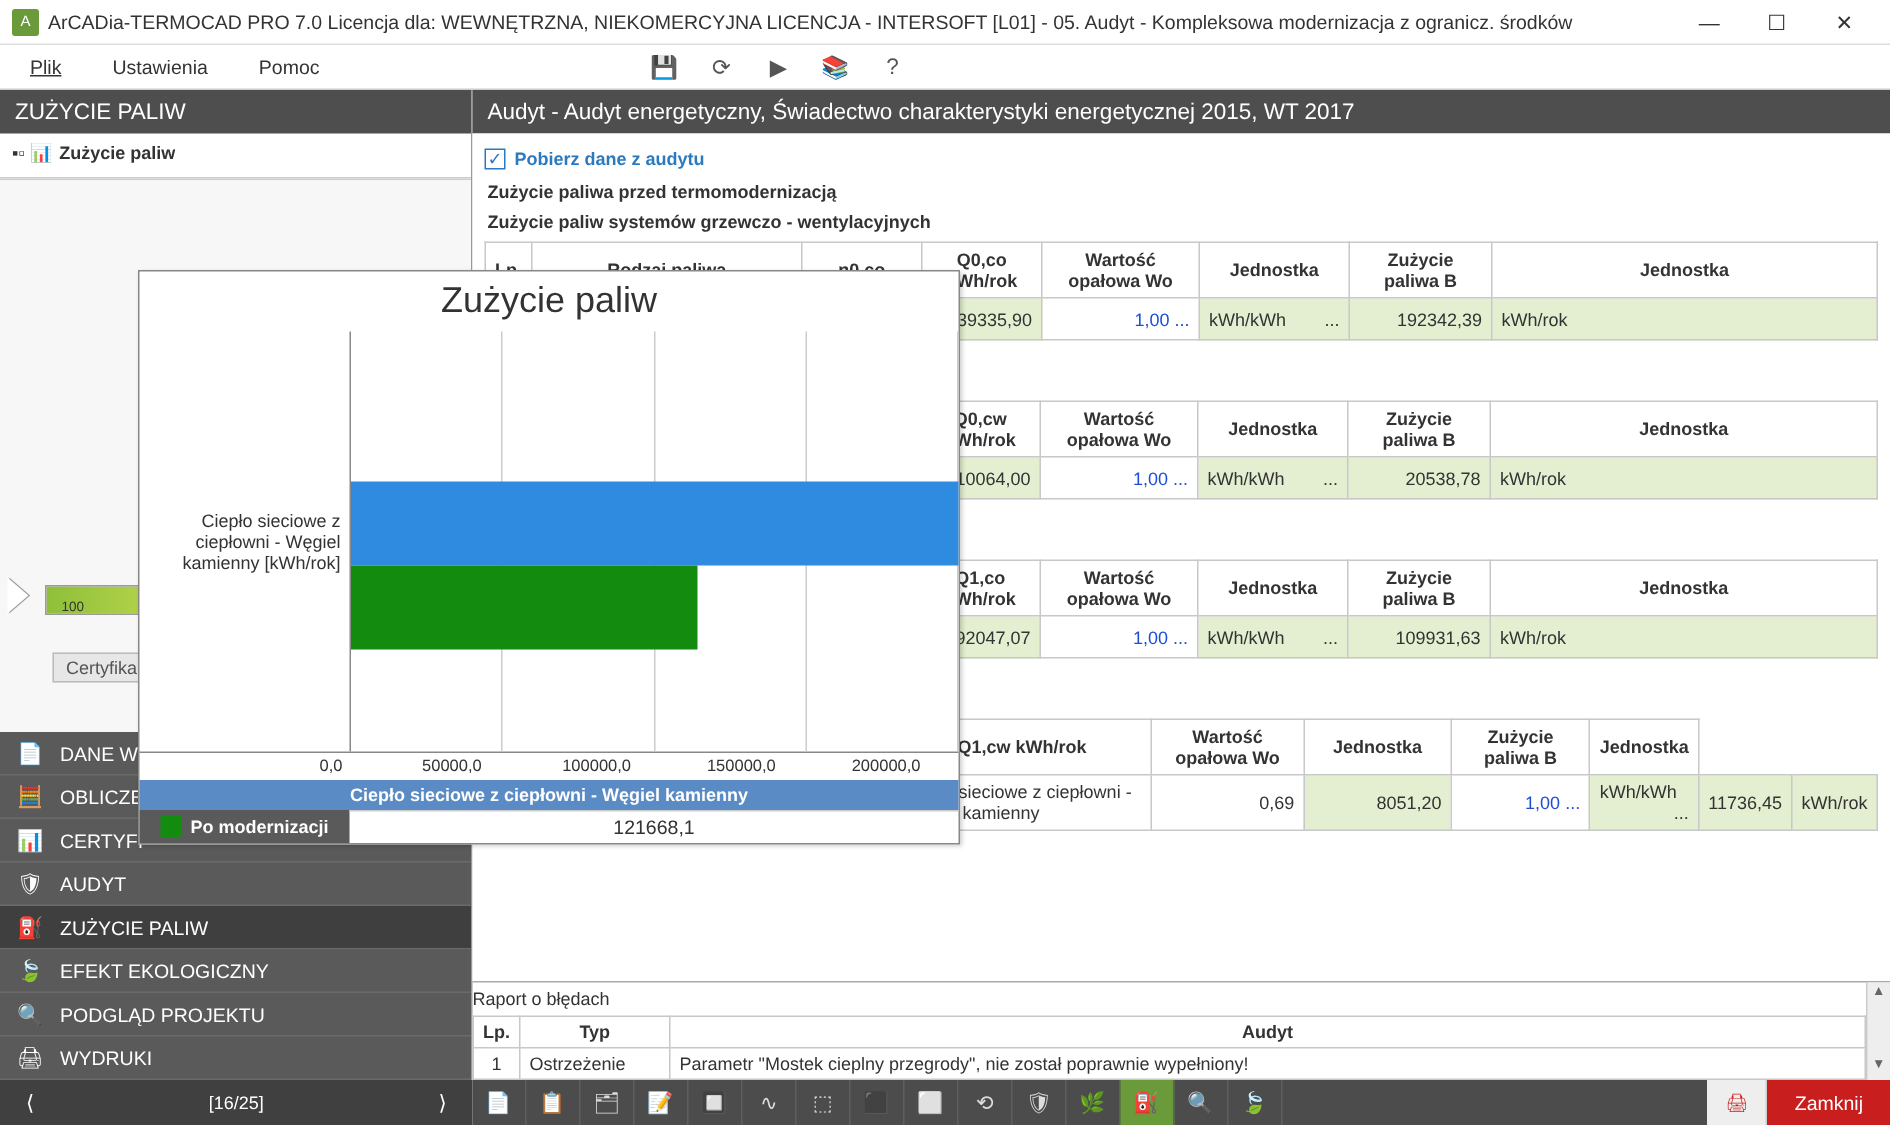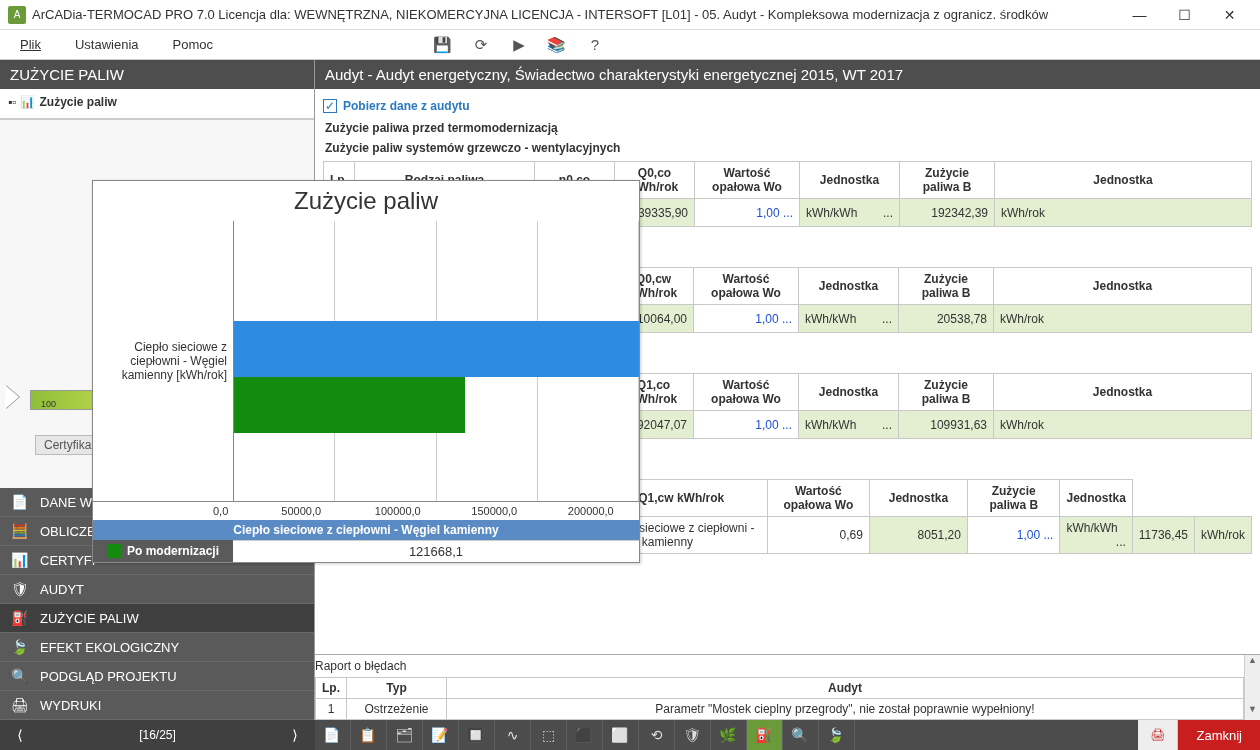--- a/index.html
+++ b/index.html
@@ -59,21 +59,21 @@
 table.data td { background: #fff; }
 table.data td.green { background: #e3efd0; text-align: right; }
 table.data td.greenleft { background: #e3efd0; text-align: left; }
 table.data td.right { text-align: right; }
 table.data td.left { text-align: left; }
 .table-gap { height: 40px; }
 
 .error-panel { border-top: 1px solid #aaa; }
 .error-title { font-weight: normal; padding: 4px 0; }
 .error-table { width: 100%; border-collapse: collapse; font-size: 12px; }
-.error-table th, .error-table td { border: 1px solid #c8c8c8; padding: 3px 6px; text-align: center; }
+.error-table th, .error-table td { border: 1px solid #c8c8c8; padding: 3px 6px; text-align: left; }
 .error-table th { text-align: center; }
 
 
 .bottombar { height: 30px; background: #4c4c4c; display: flex; align-items: center; }
 .bottombar .bicon { width: 36px; height: 30px; border-right: 1px solid #5e5e5e; display: flex; align-items: center; justify-content: center; color: #ddd; font-size: 14px; }
 .bottombar .bicon.activegreen { background: #6a9a3a; color: #fff; }
 .bottombar .spacer { flex: 1; }
 .bottombar .close-btn { background: #c81e1e; color: #fff; padding: 0 18px; height: 30px; display: flex; align-items: center; font-size: 13px; }
 .bottombar .print-btn { width: 40px; color:#c81e1e; background:#eee; height:30px; display:flex; align-items:center; justify-content:center; border-right:1px solid #ccc;}
 

